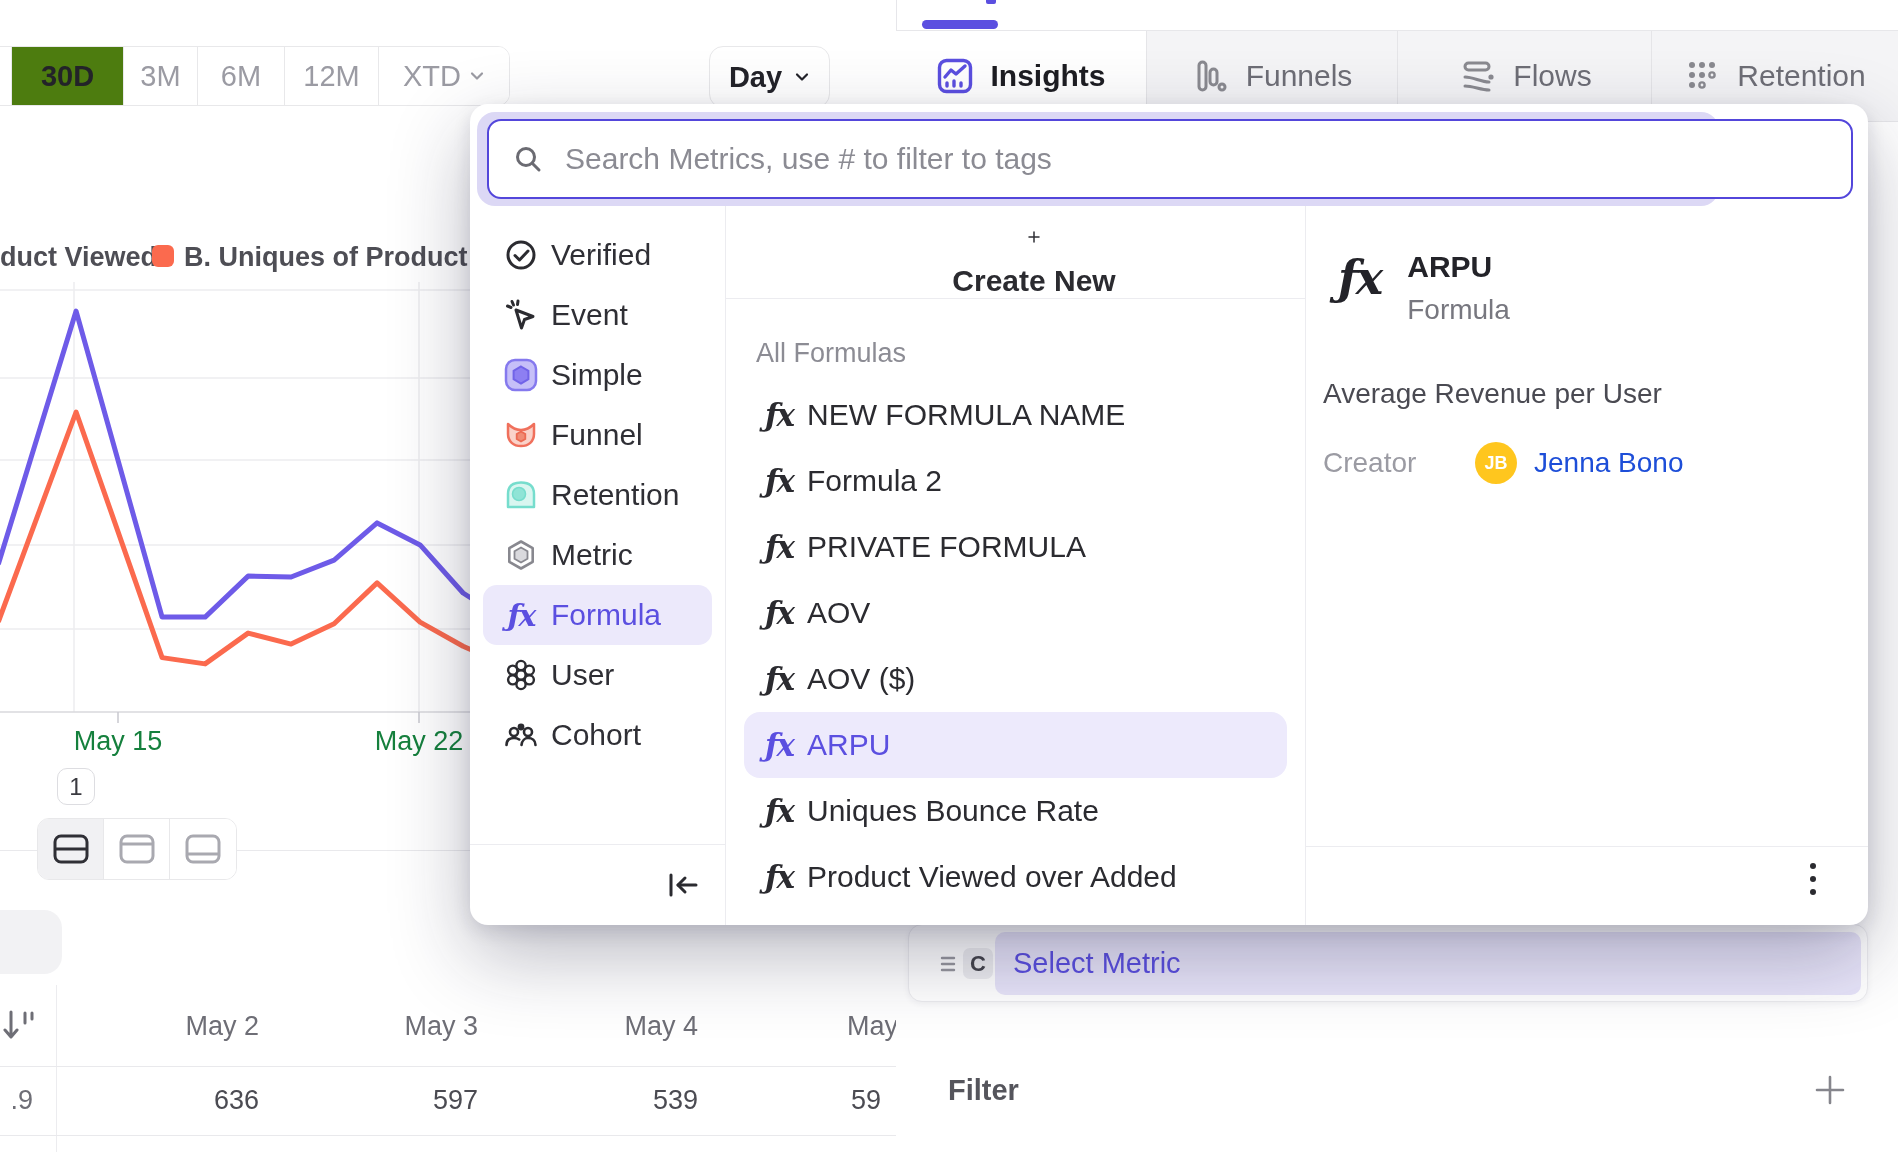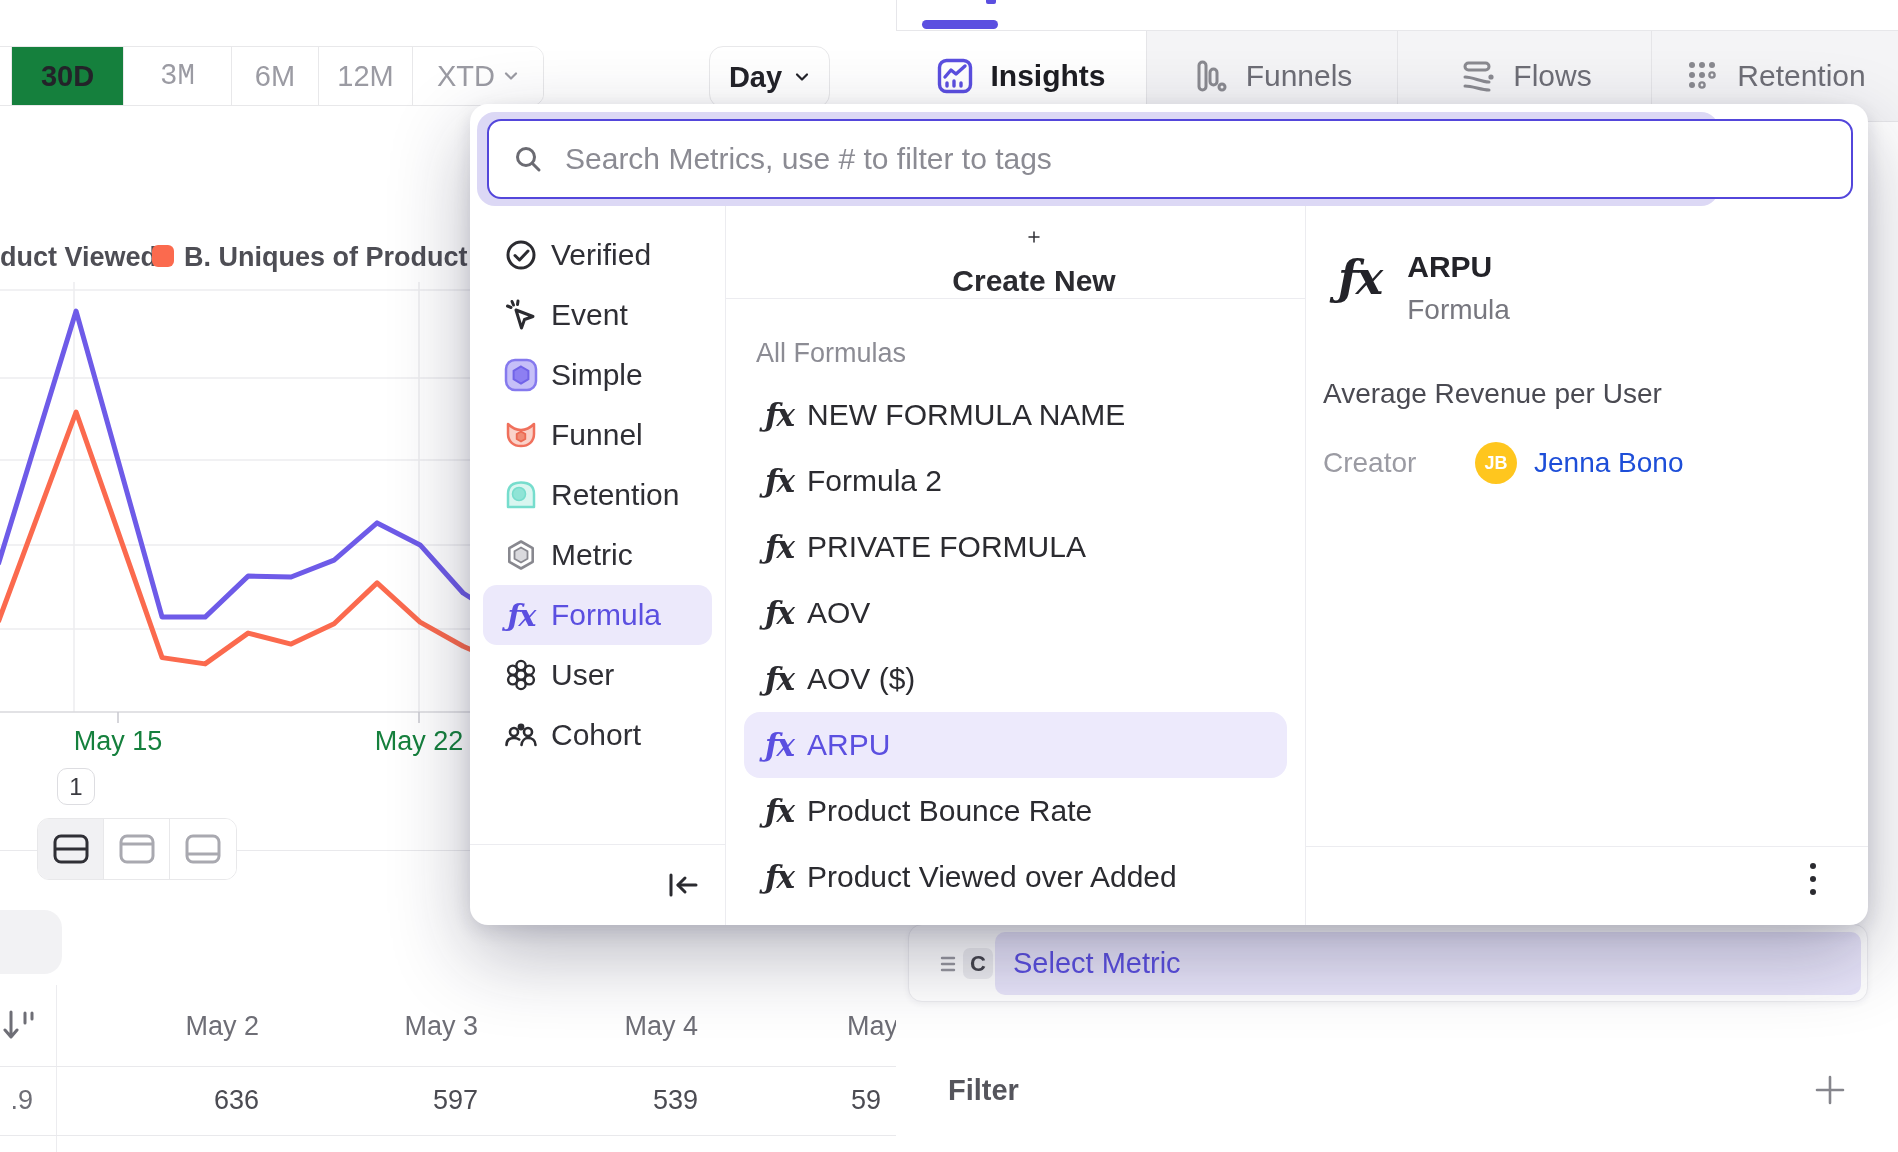--- a/index.html
+++ b/index.html
@@ -7,21 +7,21 @@
   body { font-family:"Liberation Sans", sans-serif; color:#2b2b30; }
   .screen { position:relative; width:1898px; height:1152px; overflow:hidden; background:#fff; }
   .abs { position:absolute; }
 
   
   .range-group { position:absolute; left:-30px; top:46px; height:60px; display:flex;
     border:1.5px solid #e8e8ea; border-radius:12px; background:#fff; overflow:hidden; }
   .range-btn { display:flex; align-items:center; justify-content:center; gap:8px;
     font-size:29px; color:#9b9ba3; border-right:1.5px solid #e8e8ea; cursor:pointer; background:#fff; }
   .range-btn:last-child { border-right:none; }
-  .range-btn.active { background:#15803d; color:#232329; font-weight:700; }
+  .range-btn.active { background:#4d7c0f; color:#232329; font-weight:700; }
   .day-btn { position:absolute; left:709px; top:46px; width:121px; height:62px;
     border:1.5px solid #e8e8ea; border-radius:14px; background:#fff; display:flex;
     align-items:center; justify-content:center; gap:12px; font-size:29px; font-weight:600; color:#232329; cursor:pointer; }
   .chev { width:16px; height:16px; flex:0 0 auto; }
 
   
   .legend { position:absolute; left:0; top:234px; height:44px; width:896px; font-size:27px; font-weight:600; color:#4e4e55; }
   .legend .sw { position:absolute; left:152px; top:11px; width:22px; height:22px; border-radius:6px; }
 
   
@@ -113,21 +113,21 @@
 </head>
 <body>
 
 <div class="screen">
 
   <section class="abs" style="left:0;top:0;width:896px;height:1152px;">
 
     <div class="range-group">
       <div class="range-btn" style="width:41px;"></div>
       <div class="range-btn active" style="width:112px;">30D</div>
-      <div class="range-btn" style="width:108px;font-family:Liberation Mono, monospace;">3M</div>
+      <div class="range-btn" style="width:74px;">3M</div>
       <div class="range-btn" style="width:87px;">6M</div>
       <div class="range-btn" style="width:94px;">12M</div>
       <div class="range-btn" style="width:130px;">
         <span>XTD</span>
         <svg class="chev" viewBox="0 0 16 16">
             <path d="M3 5.5 L8 10.5 L13 5.5" fill="none" stroke="#9b9ba3" stroke-width="2.2" stroke-linecap="round" stroke-linejoin="round"></path>
           </svg>
       </div>
     </div>
 
@@ -426,21 +426,21 @@
           <div class="f-row">
               <span class="fxg">ƒx</span>
               <span>AOV ($)</span>
             </div>
           <div class="f-row sel">
               <span class="fxg">ƒx</span>
               <span>ARPU</span>
             </div>
           <div class="f-row">
               <span class="fxg">ƒx</span>
-              <span>Product Bounce Rate</span>
+              <span>Uniques Bounce Rate</span>
             </div>
           <div class="f-row">
               <span class="fxg">ƒx</span>
               <span>Product Viewed over Added</span>
             </div>
         </div>
       </div>
 
       <div class="dd-col dd-detail">
         <div class="detail-pad">

